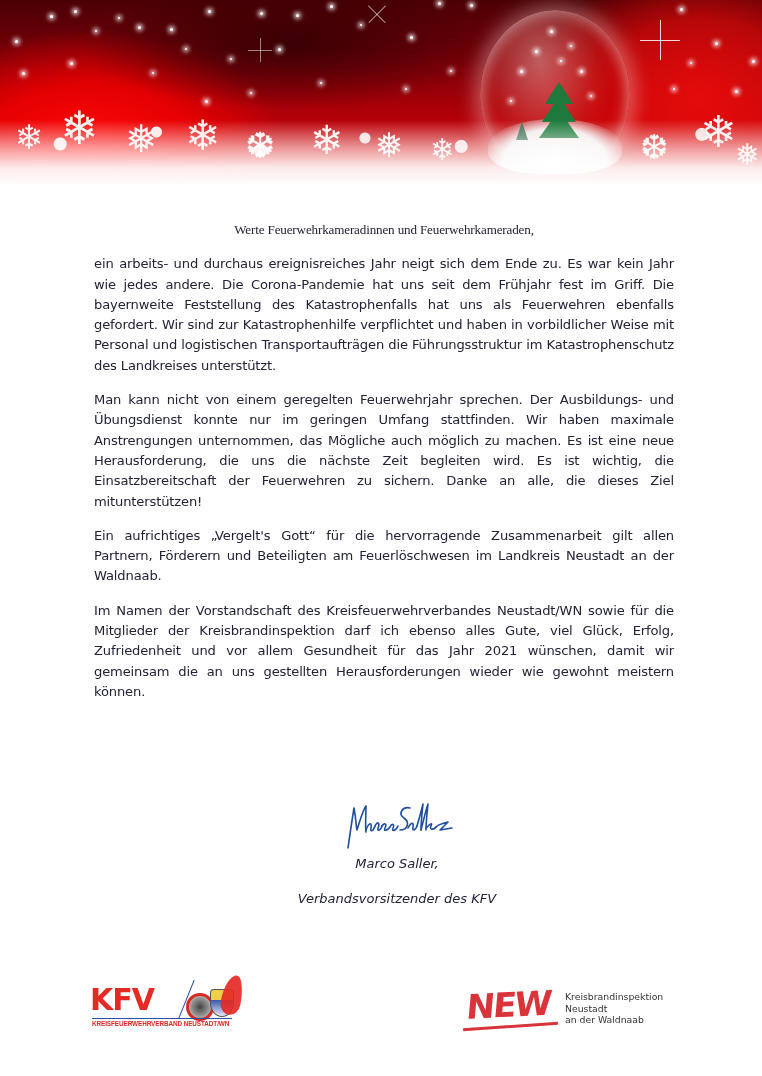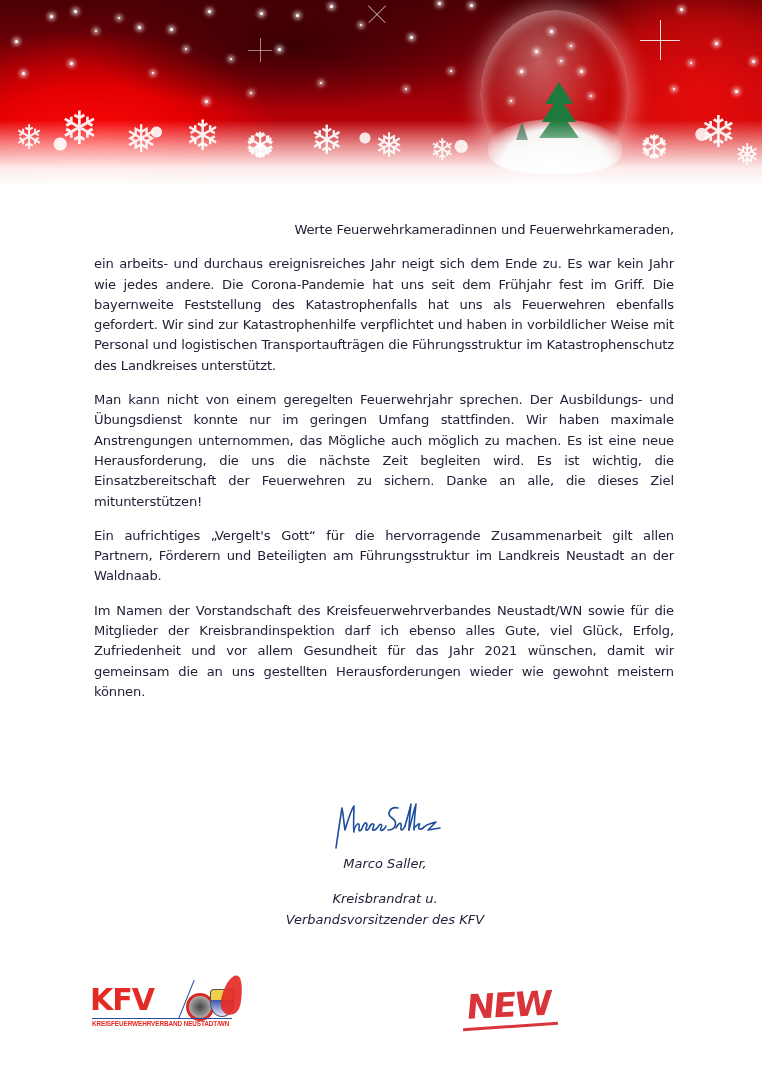--- a/index.html
+++ b/index.html
@@ -57,24 +57,24 @@
     }
     .flake { position: absolute; color: rgba(255,255,255,0.92); font-family: "DejaVu Sans", sans-serif; line-height: 1; }
 
     
     .letter {
       position: absolute; left: 94px; top: 220px; width: 580px;
       font-family: "DejaVu Sans", sans-serif; font-size: 13.1px; line-height: 20.3px;
       color: #222238; letter-spacing: -0.15px;
     }
     .letter p { margin: 0 0 14px 0; text-align: justify; }
-    .letter p.short { text-align: right; }
+    .letter p.short { text-align: center; font-family: Liberation Serif, serif; }
 
     .signature-block {
-      position: absolute; left: 250px; top: 800px; width: 270px; text-align: center;
+      position: absolute; left: 262px; top: 800px; width: 270px; text-align: center;
       font-family: "DejaVu Sans", sans-serif; font-style: italic; font-size: 13px; color: #222238;
     }
     .sig-svg { display: block; margin: 0 auto 0 82px; }
     .sig-name { margin-top: 4px; line-height: 20px; }
     .sig-title { margin-top: 14px; line-height: 21px; }
 
     
     .kfv-logo { position: absolute; left: 90px; top: 975px; width: 150px; height: 60px; }
     .kfv-text {
       position: absolute; left: 0; top: 10px; font-family: "DejaVu Sans", sans-serif; font-weight: bold;
@@ -176,52 +176,56 @@
   <div class="flake" style="left:430px;top:135px;font-size:30px;">❄</div>
   <div class="flake" style="left:640px;top:130px;font-size:34px;">❆</div>
   <div class="flake" style="left:700px;top:110px;font-size:44px;">❄</div>
   <div class="flake" style="left:735px;top:140px;font-size:30px;">❅</div>
 </div>
 
 <div class="letter">
   <p class="short">Werte Feuerwehrkameradinnen und Feuerwehrkameraden,</p>
   <p>ein arbeits- und durchaus ereignisreiches Jahr neigt sich dem Ende zu. Es war kein Jahr wie jedes andere. Die Corona-Pandemie hat uns seit dem Frühjahr fest im Griff. Die bayernweite Feststellung des Katastrophenfalls hat uns als Feuerwehren ebenfalls gefordert. Wir sind zur Katastrophenhilfe verpflichtet und haben in vorbildlicher Weise mit Personal und logistischen Transportaufträgen die Führungsstruktur im Katastrophenschutz des Landkreises unterstützt.</p>
   <p>Man kann nicht von einem geregelten Feuerwehrjahr sprechen. Der Ausbildungs- und Übungsdienst konnte nur im geringen Umfang stattfinden. Wir haben maximale Anstrengungen unternommen, das Mögliche auch möglich zu machen. Es ist eine neue Herausforderung, die uns die nächste Zeit begleiten wird. Es ist wichtig, die Einsatzbereitschaft der Feuerwehren zu sichern. Danke an alle, die dieses Ziel mitunterstützen!</p>
-  <p>Ein aufrichtiges „Vergelt's Gott“ für die hervorragende Zusammenarbeit gilt allen Partnern, Förderern und Beteiligten am Führungsstruktur im Landkreis Neustadt an der Waldnaab.</p>
+  <p>Ein aufrichtiges „Vergelt's Gott“ für die hervorragende Zusammenarbeit gilt allen Partnern, Förderern und Beteiligten am Feuerlöschwesen im Landkreis Neustadt an der Waldnaab.</p>
   <p>Im Namen der Vorstandschaft des Kreisfeuerwehrverbandes Neustadt/WN sowie für die Mitglieder der Kreisbrandinspektion darf ich ebenso alles Gute, viel Glück, Erfolg, Zufriedenheit und vor allem Gesundheit für das Jahr 2021 wünschen, damit wir gemeinsam die an uns gestellten Herausforderungen wieder wie gewohnt meistern können.</p>
 </div>
 
 <div class="signature-block">
   <svg class="sig-svg" width="110" height="50" viewBox="0 0 110 50">
     <g fill="none" stroke="#1f4f9c" stroke-width="1.6" stroke-linecap="round" stroke-linejoin="round">
       <path d="M4 48 C6 34 8 20 10 8 M10 8 C12 18 12 26 13 30 C16 20 19 10 22 6 C22 16 21 26 22 32"></path>
       <path d="M22 30 C25 22 28 22 27 28 C26 32 29 32 31 26"></path>
       <path d="M31 26 C34 20 36 24 34 28 C33 32 37 30 38 26"></path>
       <path d="M38 26 C41 22 43 24 41 28 C39 32 44 30 46 27 C48 23 51 24 49 28 C47 32 52 31 54 26"></path>
       <path d="M66 8 C58 6 54 14 60 18 C66 22 64 30 56 30"></path>
       <path d="M64 28 C67 22 70 22 69 27 C68 31 71 31 73 26"></path>
       <path d="M73 26 C76 16 78 8 79 4 C78 14 77 22 77 30"></path>
       <path d="M77 30 C80 18 82 10 84 4 C83 14 82 22 82 30"></path>
       <path d="M82 28 C86 24 89 22 87 26 C85 30 90 30 92 27"></path>
       <path d="M92 27 C95 24 98 24 104 22 L96 30 L108 28"></path>
     </g>
   </svg>
   <div class="sig-name">Marco Saller,</div>
   <div class="sig-title">
-    <div>Kreisbrandrat u.</div>
     <div>Verbandsvorsitzender des KFV</div>
   </div>
 </div>
 
 <div class="kfv-logo">
   <div class="kfv-text">KFV</div>
   <div class="kfv-slash"></div>
   <div class="kfv-seal1"></div>
   <div class="kfv-seal2"></div>
   <div class="kfv-flame"></div>
   <div class="kfv-underline"></div>
   <div class="kfv-sub">KREISFEUERWEHRVERBAND NEUSTADT/WN</div>
 </div>
 
 <div class="new-logo">
   <div class="new-text">NEW</div>
   <div class="new-underline"></div>
+  <div class="new-caption">
+    <div>Kreisbrandinspektion</div>
+    <div>Neustadt</div>
+    <div>an der Waldnaab</div>
+  </div>
 </div>
 
 </body></html>

